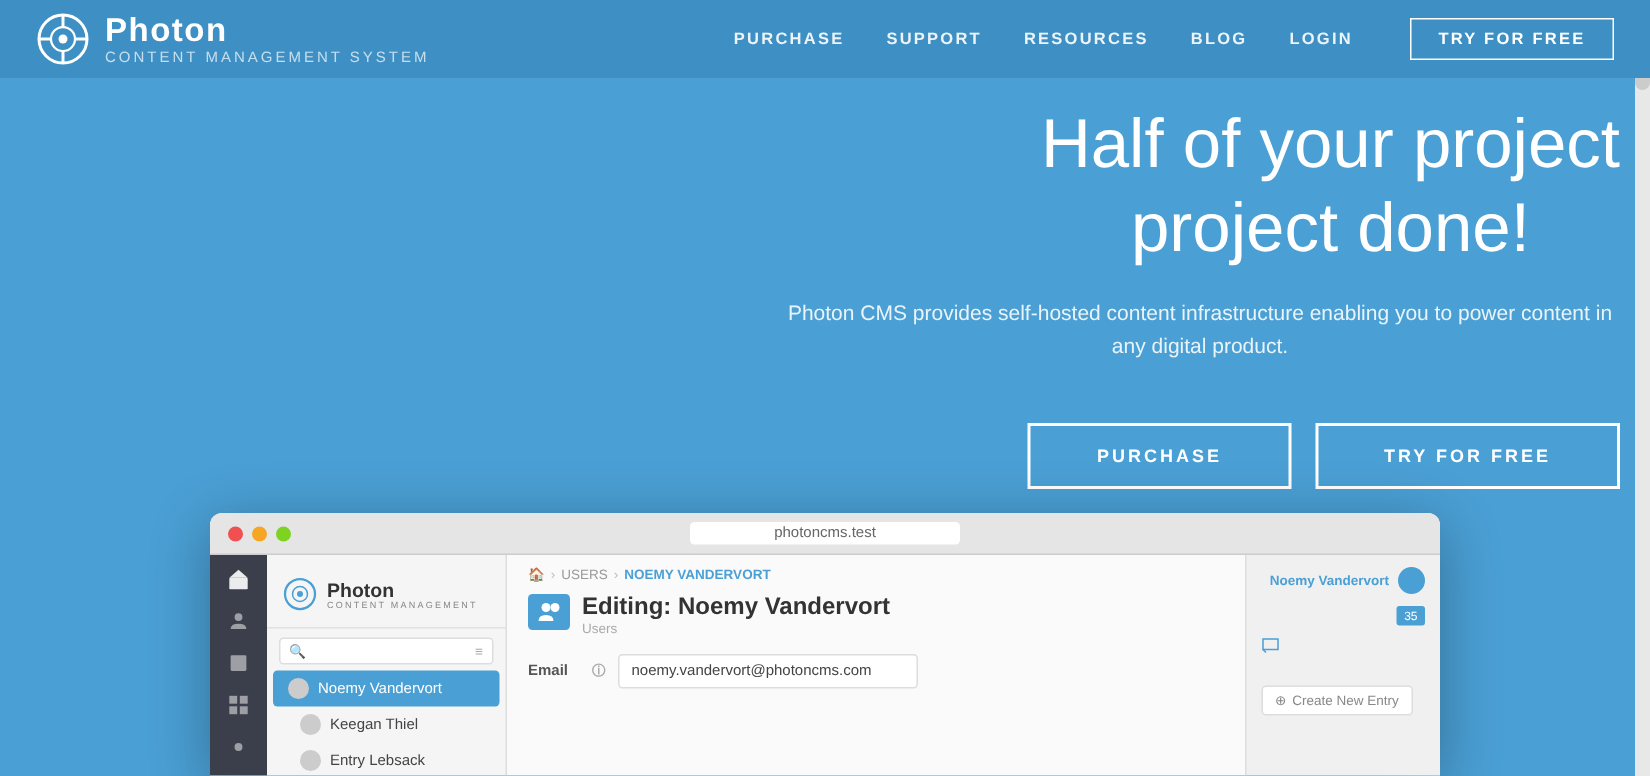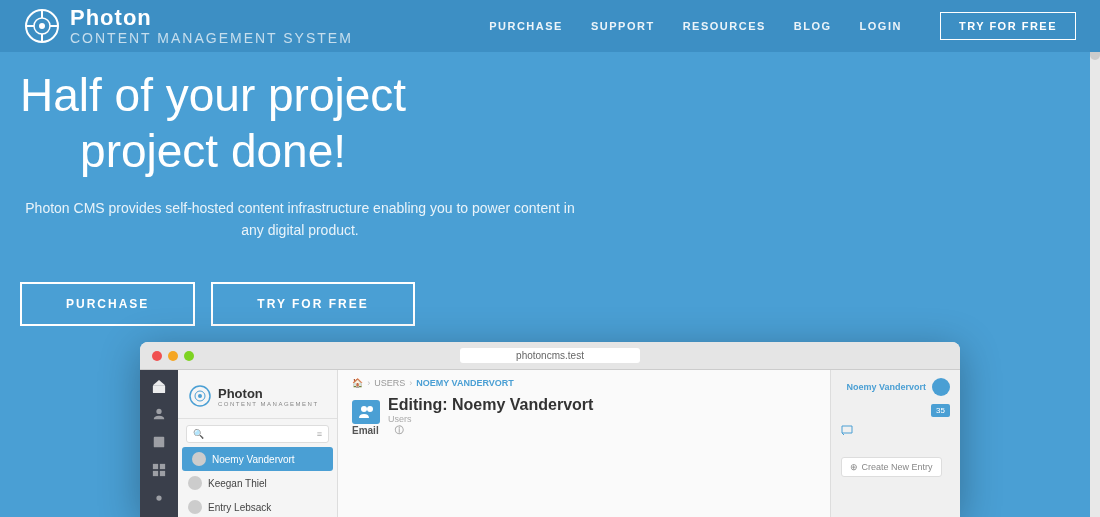--- a/index.html
+++ b/index.html
@@ -29,21 +29,21 @@
     .brand-text-group { display: flex; flex-direction: column; }
     .brand-name {
       color: #fff;
       font-size: 22px;
       font-weight: 700;
       letter-spacing: 1px;
       line-height: 1.1;
     }
     .brand-subtitle {
       color: rgba(255,255,255,0.7);
-      font-size: 14px;
+      font-size: 10px;
       letter-spacing: 2px;
       text-transform: uppercase;
     }
     .navbar-links {
       display: flex;
       align-items: center;
       gap: 28px;
     }
     .navbar-link {
       color: rgba(255,255,255,0.9);
@@ -69,21 +69,21 @@
 
     
     .hero {
       position: absolute;
       top: 52px;
       left: 0; right: 0;
       height: 290px;
       background: #4a9fd4;
       display: flex;
       flex-direction: column;
-      align-items: flex-start;
+      align-items: flex-end;
       justify-content: center;
       text-align: center;
       padding: 20px;
     }
     .hero-title {
       color: #fff;
       font-size: 46px;
       font-weight: 300;
       line-height: 1.2;
       margin-bottom: 18px;
@@ -251,20 +251,21 @@
     }
     .app-search-icon { color: #aaa; font-size: 9px; }
     .app-list-item {
       padding: 5px 10px;
       font-size: 10px;
       color: #444;
       cursor: pointer;
       display: flex;
       align-items: center;
       gap: 6px;
+      margin-left: 12px;
     }
     .app-list-item.selected {
       background: #4a9fd4;
       color: #fff;
       border-radius: 3px;
       margin: 0 4px;
     }
     .app-list-item .item-avatar {
       width: 14px;
       height: 14px;
@@ -284,23 +285,23 @@
       color: #999;
       margin-bottom: 8px;
       display: flex;
       align-items: center;
       gap: 4px;
     }
     .breadcrumb-sep { color: #bbb; }
     .breadcrumb-current { color: #4a9fd4; font-weight: 600; }
     .app-editing-header {
       display: flex;
-      align-items: flex-end;
+      align-items: flex-start;
       gap: 8px;
-      margin-bottom: 0;
+      margin-bottom: 12px;
     }
     .edit-icon-circle {
       width: 28px;
       height: 24px;
       background: #4a9fd4;
       border-radius: 3px;
       display: flex;
       align-items: center;
       justify-content: center;
     }
@@ -555,20 +556,21 @@
           <div class="editing-title">Editing: Noemy Vandervort</div>
           <div class="editing-subtitle">Users</div>
         </div>
       </div>
 
       <div class="app-form-row">
         <label class="form-label">
           <span>Email</span>
           <span class="form-info-icon">ⓘ</span>
         </label>
+        <input class="form-input" type="text" value="noemy.vandervort@photoncms.com" style="">
       </div>
     </div>
 
     <div class="app-right-panel">
       <div class="right-panel-top">
         <span class="user-tag">Noemy Vandervort</span>
         <div class="user-avatar-small"></div>
       </div>
       <div style="display:flex;width:100%;justify-content:flex-end;">
         <div class="badge-box">35</div>

